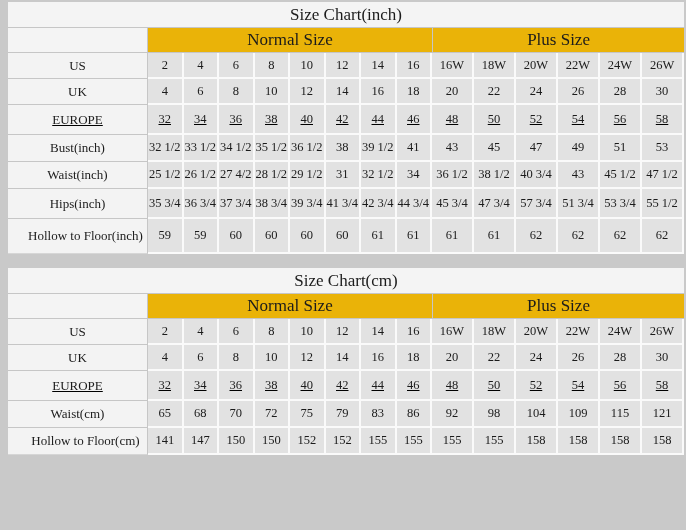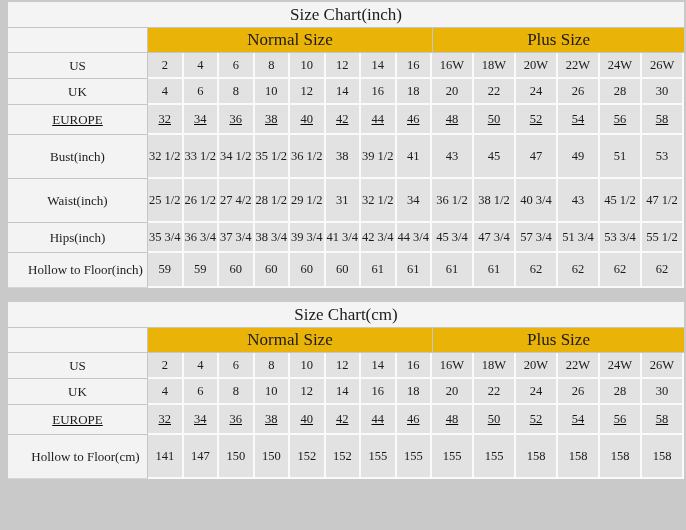--- a/index.html
+++ b/index.html
@@ -65,21 +65,21 @@
     padding-left: 16px;
   }
   .val {
     background: #e2e2e2;
     font-size: 12.5px;
     border-right: 2px solid #fafafa;
     border-bottom: 2px solid #fafafa;
   }
   tbody tr:nth-child(1), tbody tr:nth-child(2) { height: 26px; }
   tbody tr:nth-child(3) { height: 30px; text-decoration: underline; }
-  tbody tr:nth-child(4), tbody tr:nth-child(5) { height: 44px; }
+  tbody tr:nth-child(4), tbody tr:nth-child(5) { height: 27px; }
   tbody tr:nth-child(6) { height: 30px; }
   tbody tr:nth-child(7) { height: 35px; }
   col.c-label  { width: 140px; }
   col.c-normal { width: 35.5px; }
   col.c-plus   { width: 42px; }
 </style>
 </head>
 <body>
 
 <div class="page">
@@ -309,20 +309,37 @@
           <td class="val">44</td>
           <td class="val">46</td>
           <td class="val">48</td>
           <td class="val">50</td>
           <td class="val">52</td>
           <td class="val">54</td>
           <td class="val">56</td>
           <td class="val">58</td>
         </tr>
         <tr>
+          <th class="row-label">Waist(cm)</th>
+          <td class="val">65</td>
+          <td class="val">68</td>
+          <td class="val">70</td>
+          <td class="val">72</td>
+          <td class="val">75</td>
+          <td class="val">79</td>
+          <td class="val">83</td>
+          <td class="val">86</td>
+          <td class="val">92</td>
+          <td class="val">98</td>
+          <td class="val">104</td>
+          <td class="val">109</td>
+          <td class="val">115</td>
+          <td class="val">121</td>
+        </tr>
+        <tr>
           <th class="row-label">Hollow to Floor(cm)</th>
           <td class="val">141</td>
           <td class="val">147</td>
           <td class="val">150</td>
           <td class="val">150</td>
           <td class="val">152</td>
           <td class="val">152</td>
           <td class="val">155</td>
           <td class="val">155</td>
           <td class="val">155</td>

